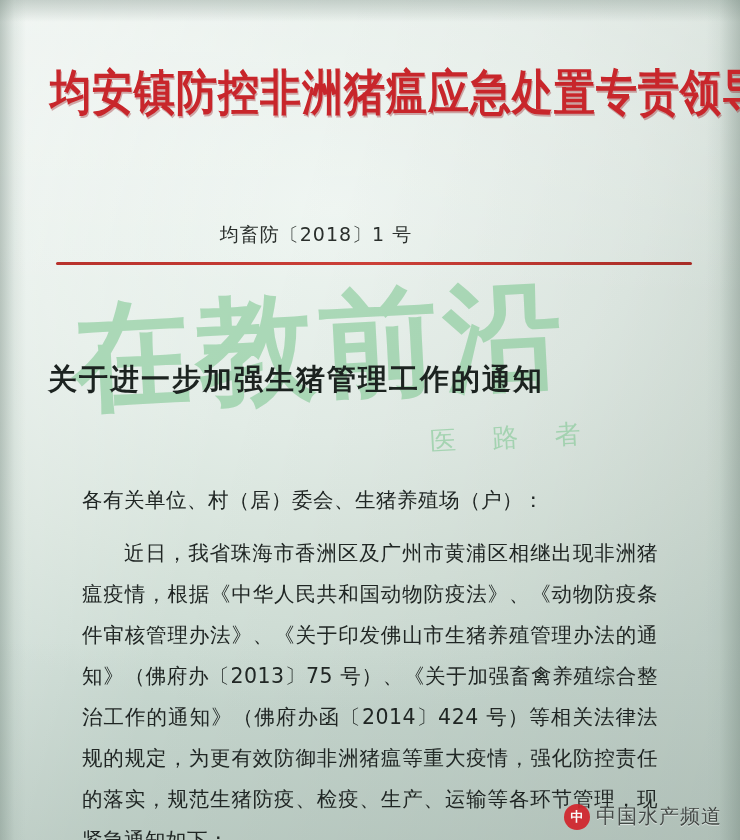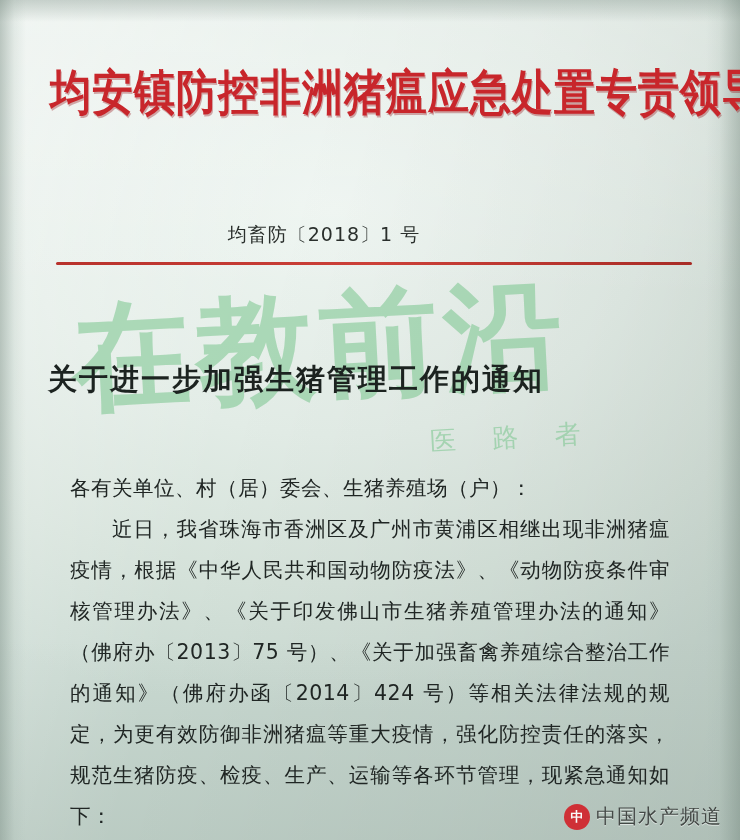--- a/index.html
+++ b/index.html
@@ -102,21 +102,21 @@
     color: #c8262b;
     text-shadow: 1px 1px 0 rgba(150,20,25,0.35);
     line-height: 1.25;
     white-space: nowrap;
     transform: scaleY(1.18);
   }
 
   
   .doc-number {
     position: absolute;
-    left: 8px;
+    left: 0;
     top: 222px;
     width: 632px;
     text-align: center;
     font-size: 19px;
     color: #2a2f2c;
     letter-spacing: 1px;
     font-family: "DejaVu Sans", sans-serif;
   }
 
   
@@ -150,21 +150,21 @@
     left: 70px;
     top: 468px;
     width: 600px;
     font-family: "DejaVu Sans", sans-serif;
     font-size: 20.5px;
     line-height: 41px;
     color: #202624;
     letter-spacing: 0.5px;
   }
   .body-text p {
-    margin: 0;
+    margin: 12px;
     text-align: justify;
   }
   .indent {
     text-indent: 42px;
   }
 
   
   .brand {
     position: absolute;
     right: 18px;

